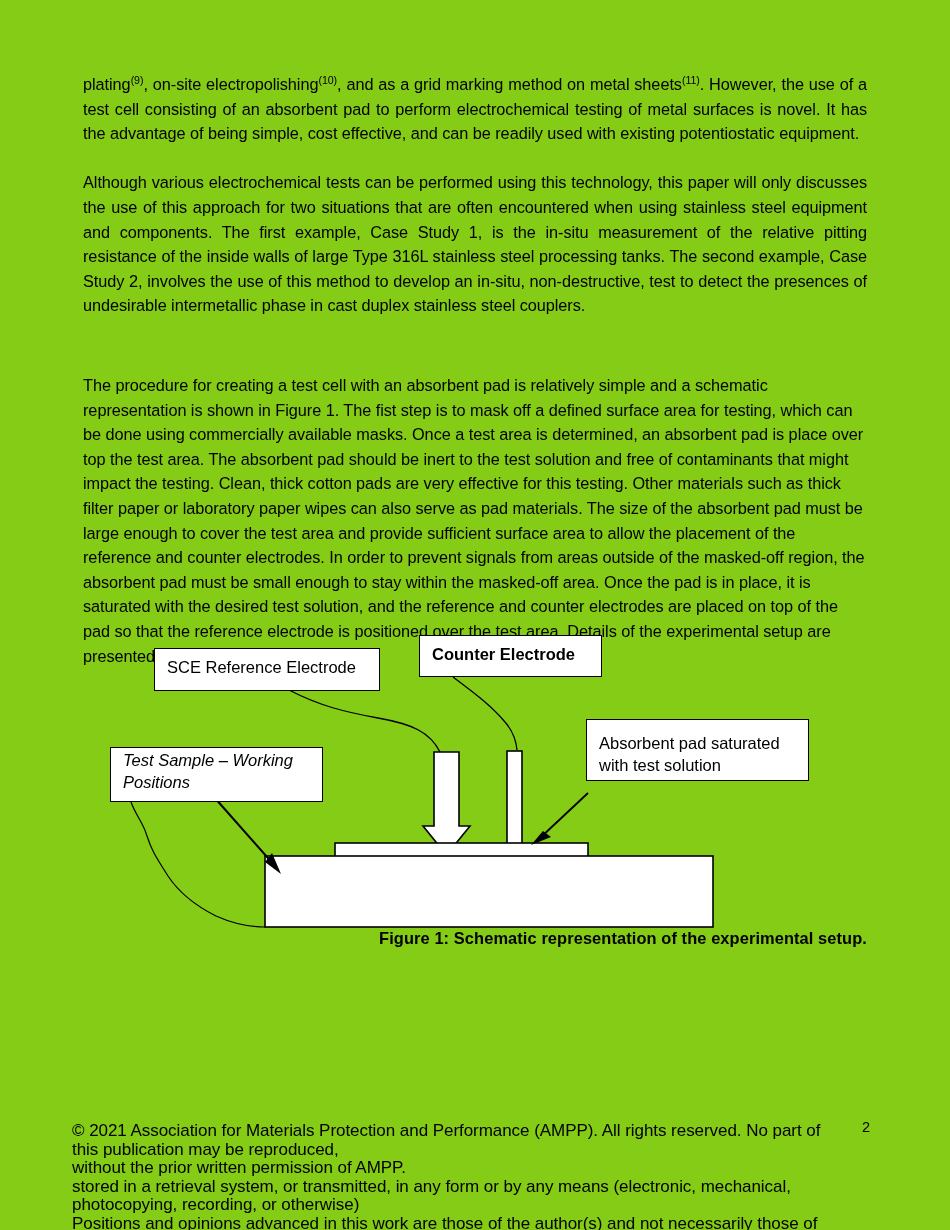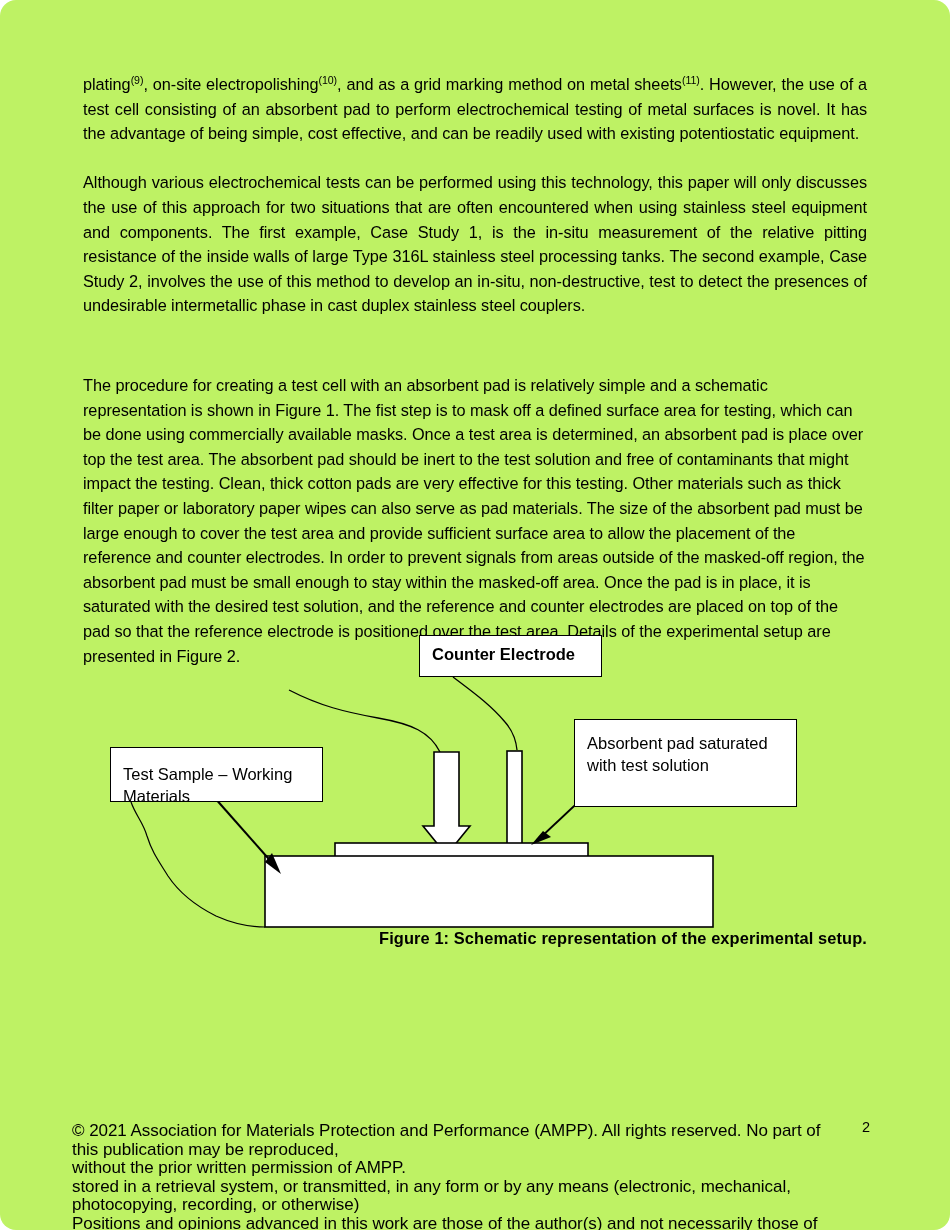--- a/index.html
+++ b/index.html
@@ -8,23 +8,22 @@
     background: #ffffff;
   }
   body {
     font-family: "Liberation Sans", sans-serif;
     color: #000000;
   }
   .page {
     position: relative;
     width: 950px;
     height: 1230px;
-    background: #bef264;
+    background: #84cc16;
     overflow: hidden;
-    border-radius: 16px;
   }
 
   
   .body-col {
     position: absolute;
     left: 83px;
     top: 72px;
     width: 784px;
   }
   p.para {
@@ -78,22 +77,22 @@
     border: 1.4px solid #000000;
     background: #ffffff;
     box-sizing: border-box;
     font-size: 16.5px;
     line-height: 22px;
     padding: 7px 0 0 12px;
     color: #000;
   }
   #callout-sce   { left: 154px; top: 648px;  width: 226px; height: 43px; }
   #callout-ce    { left: 419px; top: 635px;  width: 183px; height: 42px; font-weight: bold; }
-  #callout-pad   { left: 574px; top: 719px;  width: 223px; height: 88px; padding-top: 12px; }
-  #callout-ws    { left: 110px; top: 747px;  width: 213px; height: 55px; padding-top: 15px; }
+  #callout-pad   { left: 586px; top: 719px;  width: 223px; height: 62px; padding-top: 12px; }
+  #callout-ws    { left: 110px; top: 747px;  width: 213px; height: 55px; padding-top: 1px; font-style: italic; }
 
   .fig-caption {
     position: absolute;
     left: 83px;
     top: 929px;
     width: 784px;
     text-align: right;
     font-size: 16.4px;
     font-weight: bold;
     letter-spacing: 0.1px;
@@ -155,31 +154,32 @@
       <line x1="588" y1="793" x2="540" y2="838" stroke="#000000" stroke-width="1.8"></line>
       <path d="M 531 845 L 551 837 L 543 831 Z" fill="#000000"></path>
 
       <line x1="214" y1="797" x2="275" y2="866" stroke="#000000" stroke-width="2.1"></line>
       <path d="M 281 874 L 272 853 L 265 862 Z" fill="#000000"></path>
 
       <path d="M 131 802 C 136 816, 143 822, 147 836 C 152 852, 158 860, 168 876
                C 180 894, 196 906, 216 916 C 234 924, 250 927, 265 927" fill="none" stroke="#000000" stroke-width="1.2"></path>
     </svg>
 
+    <div class="callout" id="callout-sce">SCE Reference Electrode</div>
 
     <div class="callout" id="callout-ce">Counter Electrode</div>
 
     <div class="callout" id="callout-pad">
       <div>Absorbent pad saturated</div>
       <div>with test solution</div>
     </div>
 
     <div class="callout" id="callout-ws">
       <div>Test Sample – Working</div>
-      <div>Materials</div>
+      <div>Positions</div>
     </div>
   </div>
 
   <div class="fig-caption">Figure 1:  Schematic representation of the experimental setup.</div>
 
   <div class="footer">
     <p>© 2021 Association for Materials Protection and Performance (AMPP).  All rights reserved.  No part of this publication may be reproduced,</p>
     <p>without the prior written permission of AMPP.</p>
     <p>stored in a retrieval system, or transmitted, in any form or by any means (electronic, mechanical, photocopying, recording, or otherwise)</p>
     <p>Positions and opinions advanced in this work are those of the author(s) and not necessarily those of AMPP.  Responsibility for the content</p>

